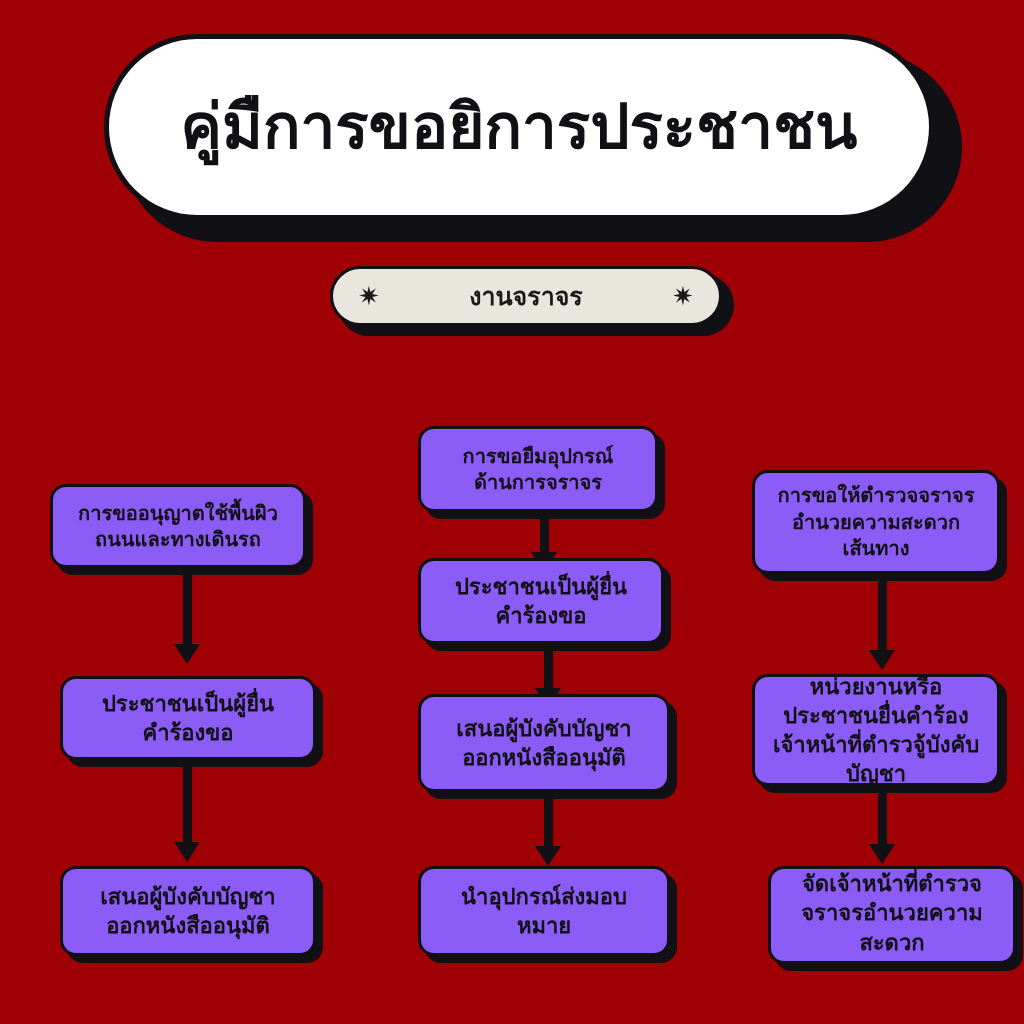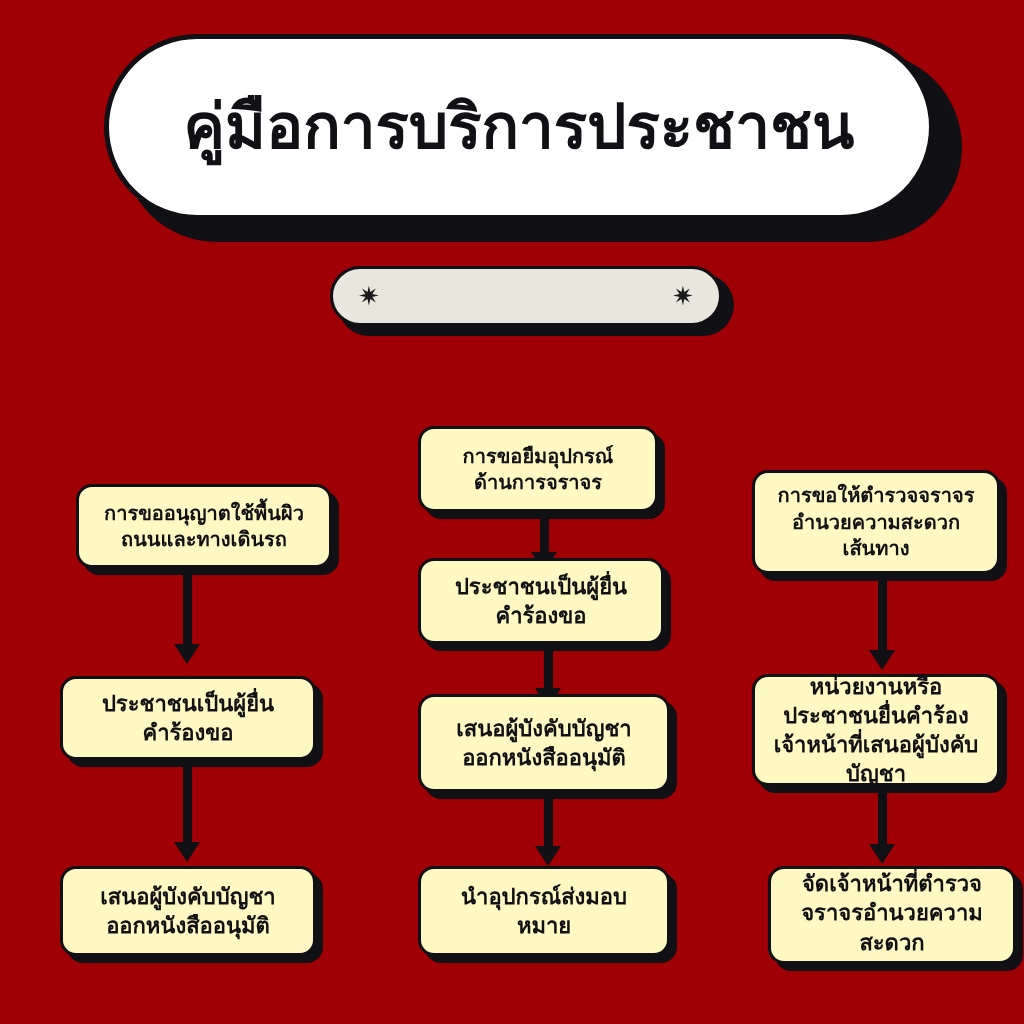--- a/index.html
+++ b/index.html
@@ -119,21 +119,21 @@
     height: 100%;
     background: #111014;
     border-radius: 16px;
   }
   .node .face {
     position: absolute;
     left: 0;
     top: 0;
     width: 100%;
     height: 100%;
-    background: #fef9c3;
+    background: #8b5cf6;
     border: 3px solid #111014;
     border-radius: 16px;
     box-sizing: border-box;
     display: flex;
     align-items: center;
     justify-content: center;
     text-align: center;
     padding: 20px 10px;
   }
   .node .label {
@@ -172,33 +172,34 @@
   }
 </style>
 </head>
 <body style="background: rgb(158, 0, 5);">
 
 <div class="canvas">
 
   <div class="title-wrap">
     <div class="title-shadow"></div>
     <div class="title-box">
-      <div class="title-text">คู่มือการบริการประชาชน</div>
+      <div class="title-text">คู่มืการขอยิการประชาชน</div>
     </div>
   </div>
 
   <div class="sub-wrap">
     <div class="sub-shadow"></div>
     <div class="sub-box">
       <span class="star">✷</span>
+      <span class="sub-text">งานจราจร</span>
       <span class="star">✷</span>
     </div>
   </div>
 
-  <div class="node head" style="left:76px; top:484px; width:256px; height:84px;">
+  <div class="node head" style="left:50px; top:484px; width:256px; height:84px;">
     <div class="shadow"></div>
     <div class="face">
       <div class="label">การขออนุญาตใช้พื้นผิว
 ถนนและทางเดินรถ</div>
     </div>
   </div>
 
   <div class="arrow" style="left:183px; top:570px; width:9px; height:94px;">
     <div class="stem" style="height:76px;"></div>
     <div class="head" style="top:74px;"></div>
@@ -284,21 +285,21 @@
   <div class="arrow" style="left:878px; top:574px; width:9px; height:98px;">
     <div class="stem" style="height:80px;"></div>
     <div class="head" style="top:76px;"></div>
   </div>
 
   <div class="node small" style="left:752px; top:674px; width:248px; height:112px;">
     <div class="shadow"></div>
     <div class="face">
       <div class="label">หน่วยงานหรือ
 ประชาชนยื่นคำร้อง
-เจ้าหน้าที่เสนอผู้บังคับ
+เจ้าหน้าที่ตำรวจู้บังคับ
 บัญชา</div>
     </div>
   </div>
 
   <div class="arrow" style="left:878px; top:788px; width:9px; height:78px;">
     <div class="stem" style="height:60px;"></div>
     <div class="head" style="top:56px;"></div>
   </div>
 
   <div class="node small" style="left:768px; top:866px; width:248px; height:98px;font-family:Liberation Mono, monospace;">

